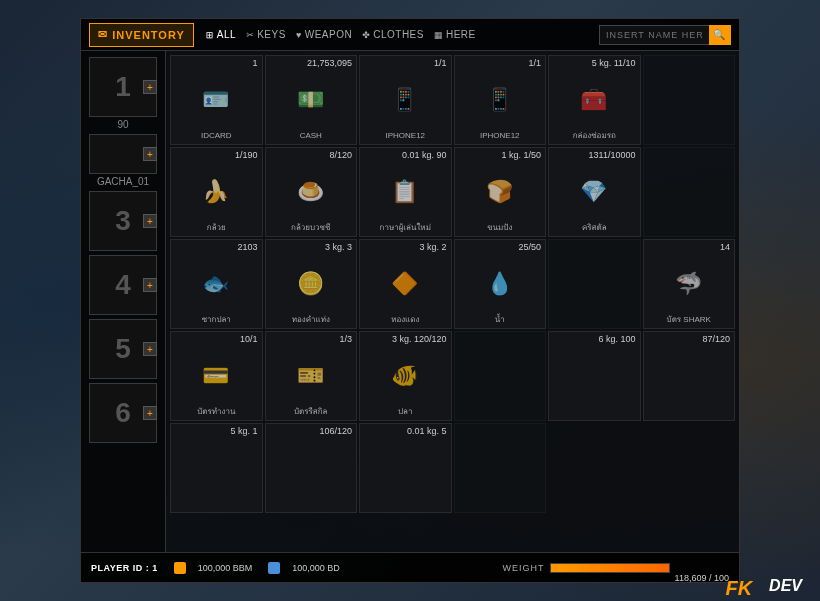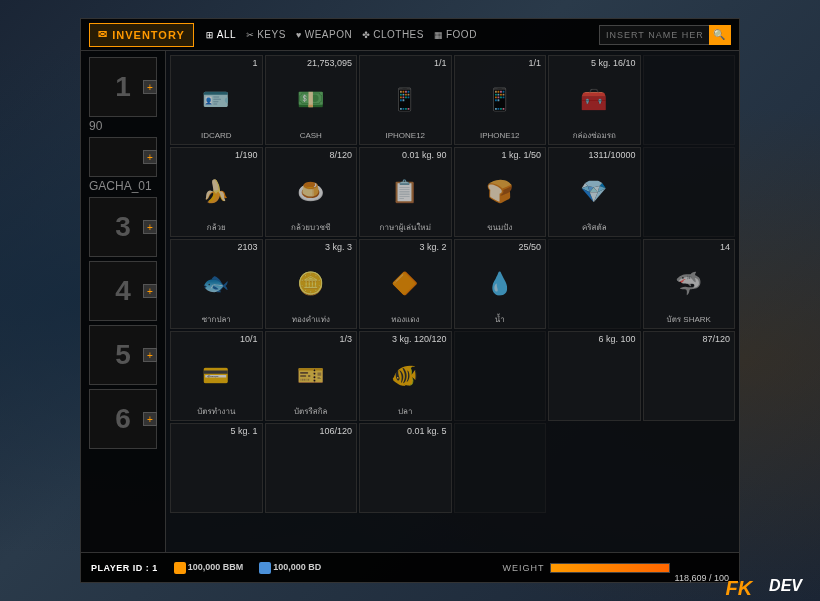--- a/index.html
+++ b/index.html
@@ -156,23 +156,23 @@
       color: #f90;
       width: 14px;
       height: 14px;
       font-size: 10px;
       display: flex;
       align-items: center;
       justify-content: center;
       cursor: pointer;
     }
     .slot-label {
-      font-size: 12px;
+      font-size: 10px;
       color: #888;
-      text-align: left;
+      text-align: center;
     }
 
     
     .grid-area {
       flex: 1;
       padding: 4px;
       overflow-y: auto;
       overflow-x: hidden;
     }
     .grid-area::-webkit-scrollbar { width: 4px; }
@@ -234,23 +234,22 @@
       gap: 16px;
     }
     .player-id {
       color: #aaa;
       font-size: 9px;
       letter-spacing: 0.5px;
     }
     .player-id span { color: #fff; font-weight: bold; }
     .currency-item {
       display: flex;
-      align-items: flex-start;
-      gap: 2px;
-      font-weight: bold;
+      align-items: center;
+      gap: 12px;
     }
     .currency-icon {
       width: 12px;
       height: 12px;
       border-radius: 2px;
     }
     .currency-icon.bbm { background: #f90; }
     .currency-icon.bd { background: #4a90d9; }
     .currency-val {
       color: #ccc;
@@ -330,21 +329,21 @@
       <div class="filter-tab">
         <span class="fi">♥</span>
         <span>WEAPON</span>
       </div>
       <div class="filter-tab">
         <span class="fi">✤</span>
         <span>CLOTHES</span>
       </div>
       <div class="filter-tab">
         <span class="fi">▦</span>
-        <span>FOOD</span>
+        <span>HERE</span>
       </div>
     </div>
     <div class="search-area">
       <input class="search-input" type="text" placeholder="INSERT NAME HERE" style="">
       <button class="search-btn">🔍</button>
     </div>
   </div>
 
   <div class="content">
 
@@ -412,21 +411,21 @@
             <div class="item-name">IPHONE12</div>
           </div>
           <div class="item-cell">
             <div class="item-count">1/1</div>
             <div class="item-icon-area">
               <span class="item-icon">📱</span>
             </div>
             <div class="item-name">IPHONE12</div>
           </div>
           <div class="item-cell">
-            <div class="item-count">5 kg.  16/10</div>
+            <div class="item-count">5 kg.  11/10</div>
             <div class="item-icon-area">
               <span class="item-icon">🧰</span>
             </div>
             <div class="item-name">กล่องซ่อมรถ</div>
           </div>
           <div class="item-cell empty">
             <div class="item-count"></div>
             <div class="item-icon-area"></div>
             <div class="item-name"></div>
           </div>

